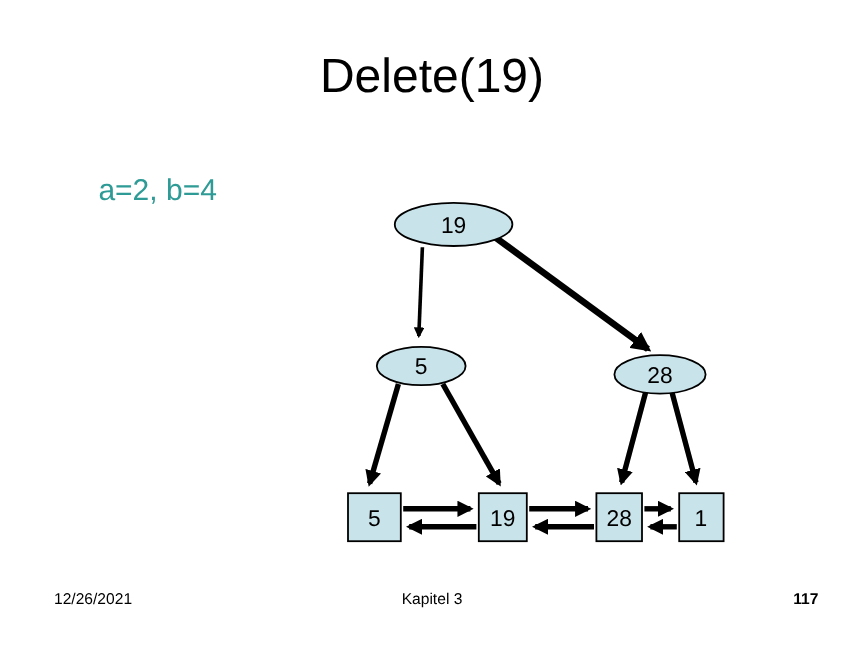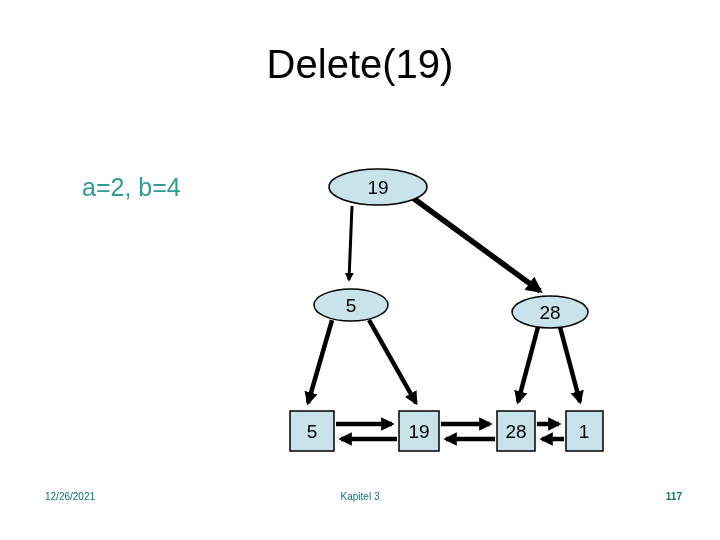--- a/index.html
+++ b/index.html
@@ -25,37 +25,36 @@
     font-weight: 400;
     color: #000000;
     letter-spacing: 0px;
   }
   .annotation {
     position: absolute;
     top: 145px;
     left: 82px;
     font-size: 25px;
     font-weight: 400;
-    margin-top: 28px;
   }
   .diagram-svg {
     position: absolute;
     top: 0;
     left: 0;
   }
   .node-label {
     font-family: "Liberation Sans", sans-serif;
     font-size: 19px;
     fill: #000000;
   }
   .footer-item {
     position: absolute;
     top: 491px;
-    font-size: 10px;
-    color: #0f766e;
+    font-size: 13px;
+    color: #000000;
   }
   .footer-date { left: 45px; }
   .footer-chapter { left: 0; width: 720px; text-align: center; }
   .footer-page { right: 38px; font-weight: bold; }
 </style>
 </head>
 <body>
 
 <div class="slide">
 

